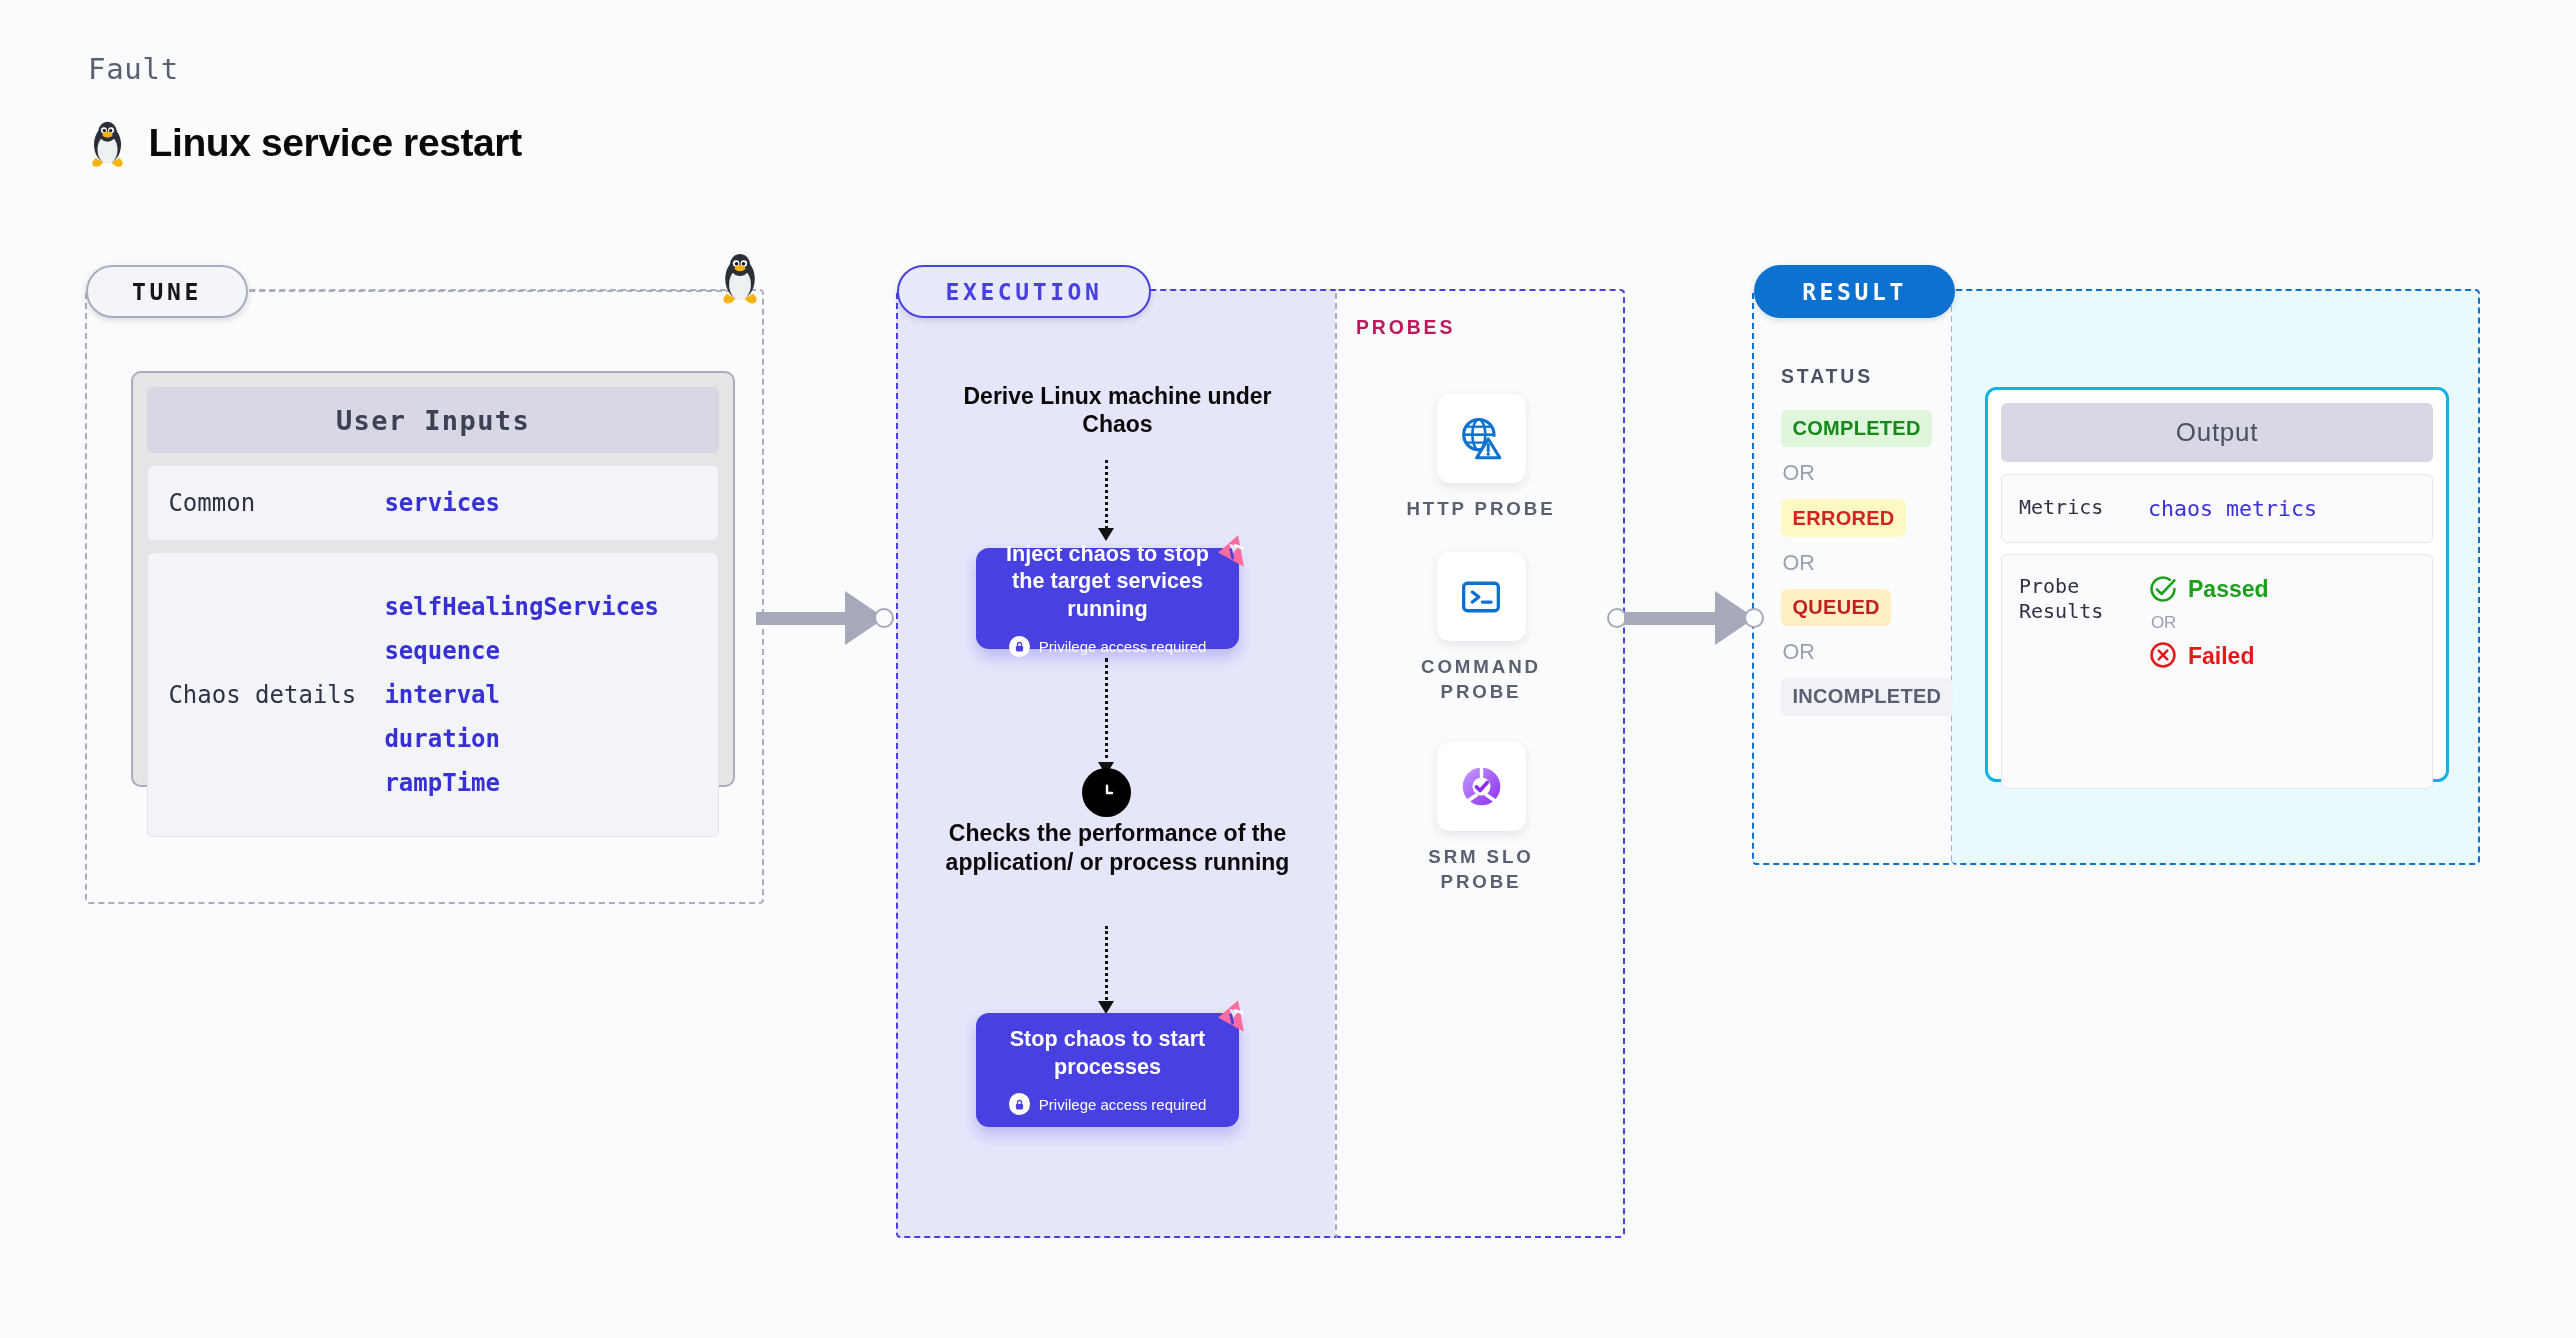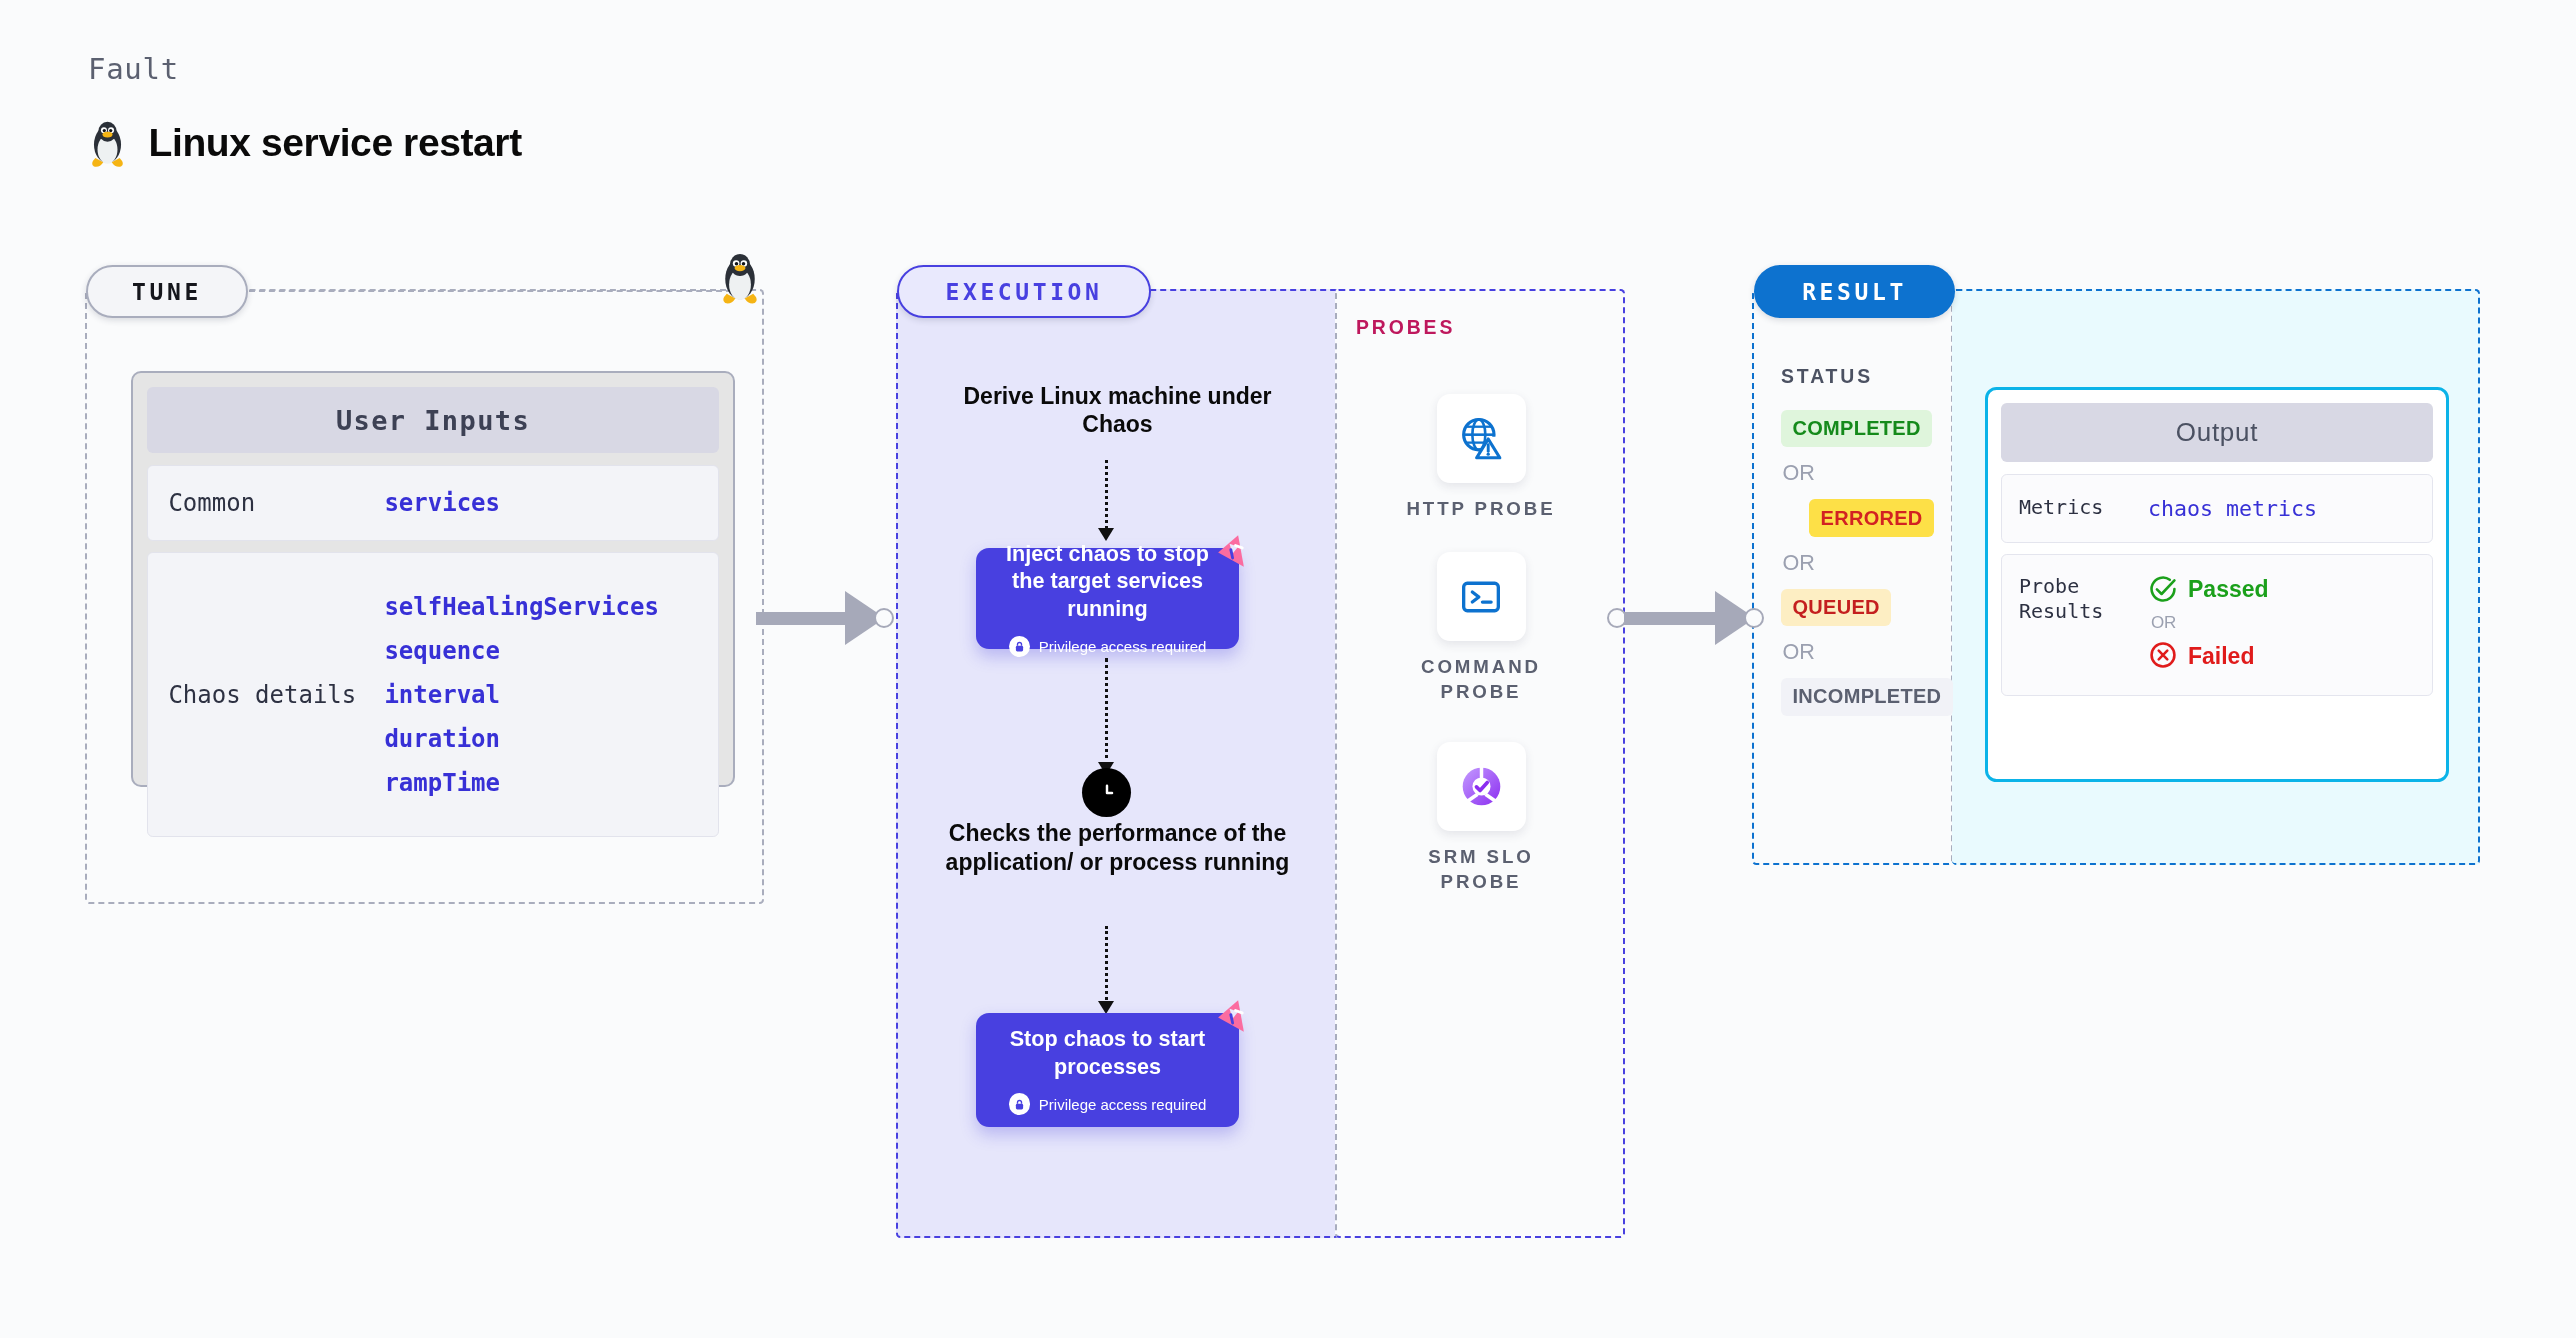--- a/index.html
+++ b/index.html
@@ -177,21 +177,21 @@
   .output-row {
     margin-top: 11.5px; background: #fbfbfd; border: 1.4px solid #e4e5ee; border-radius: 5.8px;
     display: flex; align-items: center; padding: 11.5px 7.2px 11.5px 17px;
   }
   .out-label {
     font-family: "DejaVu Sans Mono", monospace; font-size: 20px; color: #2d3142;
     width: 129px; flex: none; line-height: 1.28;
   }
   .out-metric { font-family: "DejaVu Sans Mono", monospace; font-size: 21.6px; color: #3730d6; }
   .out-row-metrics { height: 69px; }
-  .out-row-probe { height: 142px; align-items: flex-start; padding-top: 18.7px; }
+  .out-row-probe { height: 235px; align-items: flex-start; padding-top: 18.7px; }
   .probe-res-stack { display: flex; flex-direction: column; gap: 7.2px; }
   .probe-res { display: flex; align-items: center; gap: 10px; }
   .probe-res-text { font-size: 23px; font-weight: bold; }
   .probe-or { font-size: 17px; color: #9ba0b0; margin-left: 2.9px; }
 
   
   .flow-arrow { position: absolute; display: flex; align-items: center; }
   .flow-dot {
     width: 20px; height: 20px; border-radius: 50%; background: #fafbfc;
     border: 2.9px solid #a6a9b9; flex: none;
@@ -408,21 +408,21 @@
     <div class="flow-dot" style="margin-left:-11.5px;"></div>
   </div>
 
   <div class="status-title">STATUS</div>
   <div class="status-stack">
     <div>
       <span class="status-badge" id="st0" style="background: rgb(223, 245, 220); color: rgb(21, 138, 27);">COMPLETED</span>
     </div>
     <div class="or-text">OR</div>
     <div>
-      <span class="status-badge" id="st1" style="background: #fde047; color: rgb(210, 34, 34); margin-left: 28px;">ERRORED</span>
+      <span class="status-badge" id="st1" style="background: #fef9c3; color: rgb(210, 34, 34);">ERRORED</span>
     </div>
     <div class="or-text">OR</div>
     <div>
       <span class="status-badge" id="st2" style="background: rgb(253, 238, 195); color: rgb(196, 31, 31);">QUEUED</span>
     </div>
     <div class="or-text">OR</div>
     <div>
       <span class="status-badge" id="st3" style="background: rgb(241, 242, 247); color: rgb(91, 96, 112);">INCOMPLETED</span>
     </div>
   </div>

